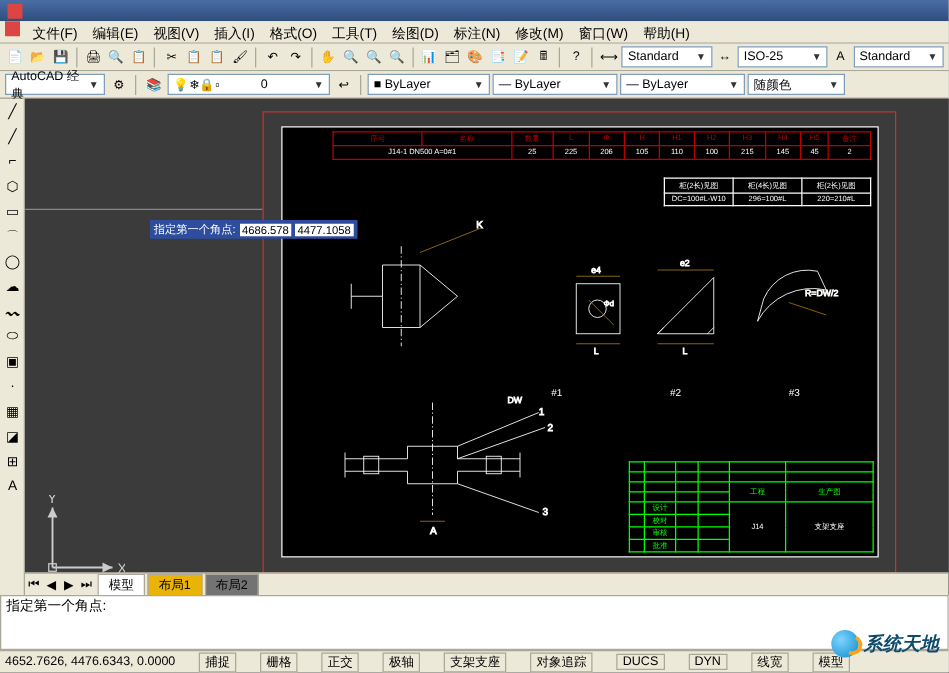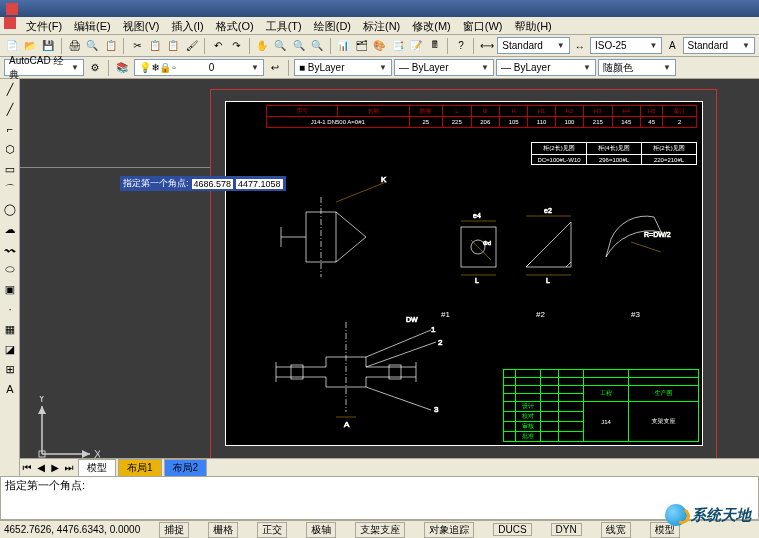--- a/index.html
+++ b/index.html
@@ -378,21 +378,21 @@
       <text x="8" y="6" fill="#ccc" font-size="11">Y</text>
     </svg>
 
     <div class="tabs">
       <span class="nav">⏮</span>
       <span class="nav">◀</span>
       <span class="nav">▶</span>
       <span class="nav">⏭</span>
       <span class="tab">模型</span>
       <span class="tab" style="background:#eab308">布局1</span>
-      <span class="tab" style="background:#3b82f6">布局2</span>
+      <span class="tab" style="background:#737373">布局2</span>
     </div>
   </div>
 </div>
 
 <div class="cmdline">
   <div>指定第一个角点:</div>
 </div>
 
 <div class="statusbar">
   <span>4652.7626, 4476.6343, 0.0000</span>

